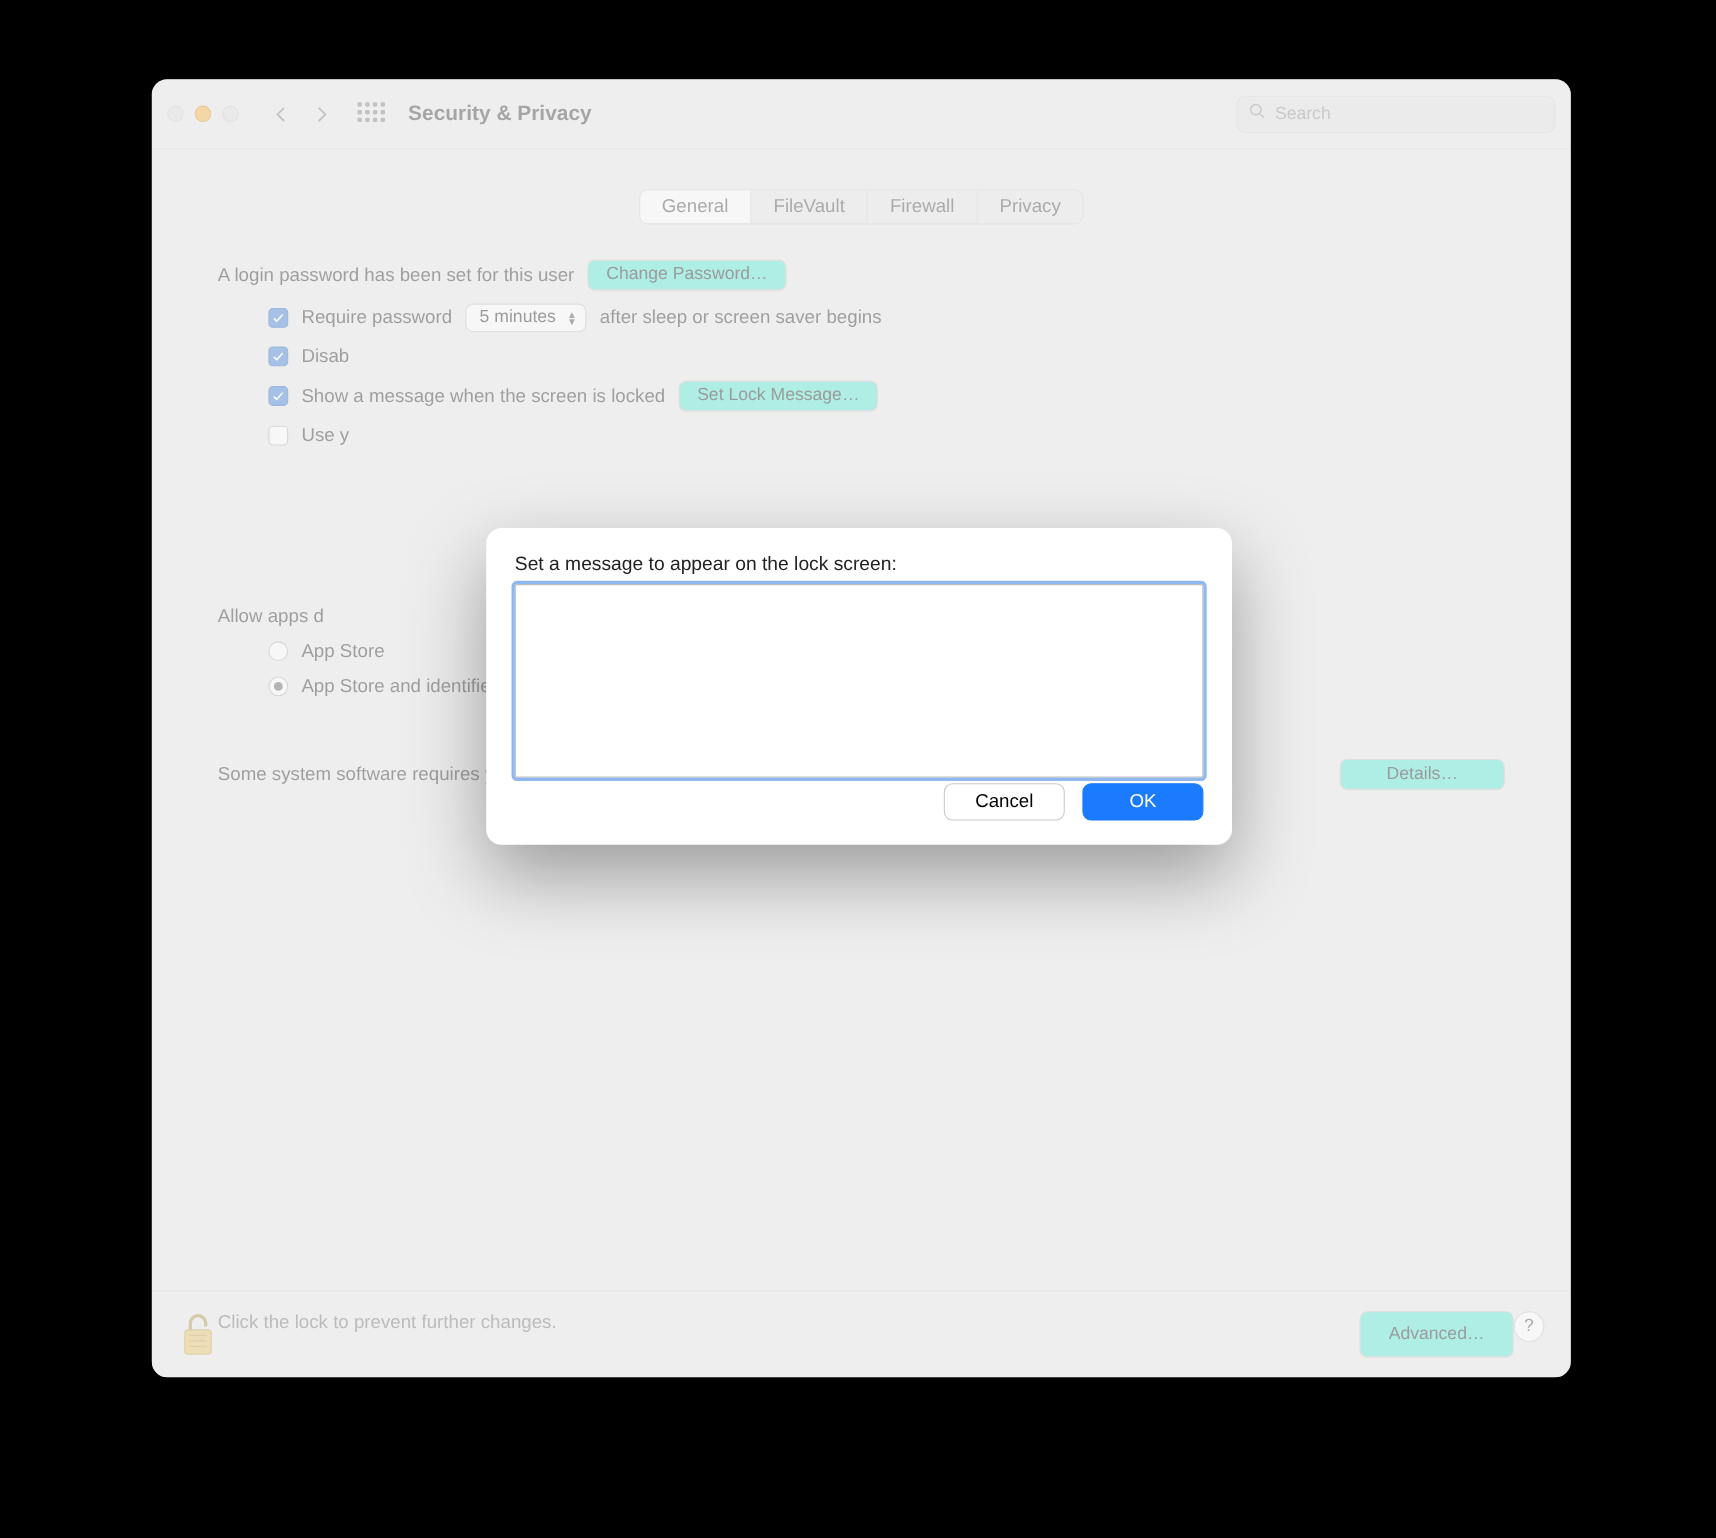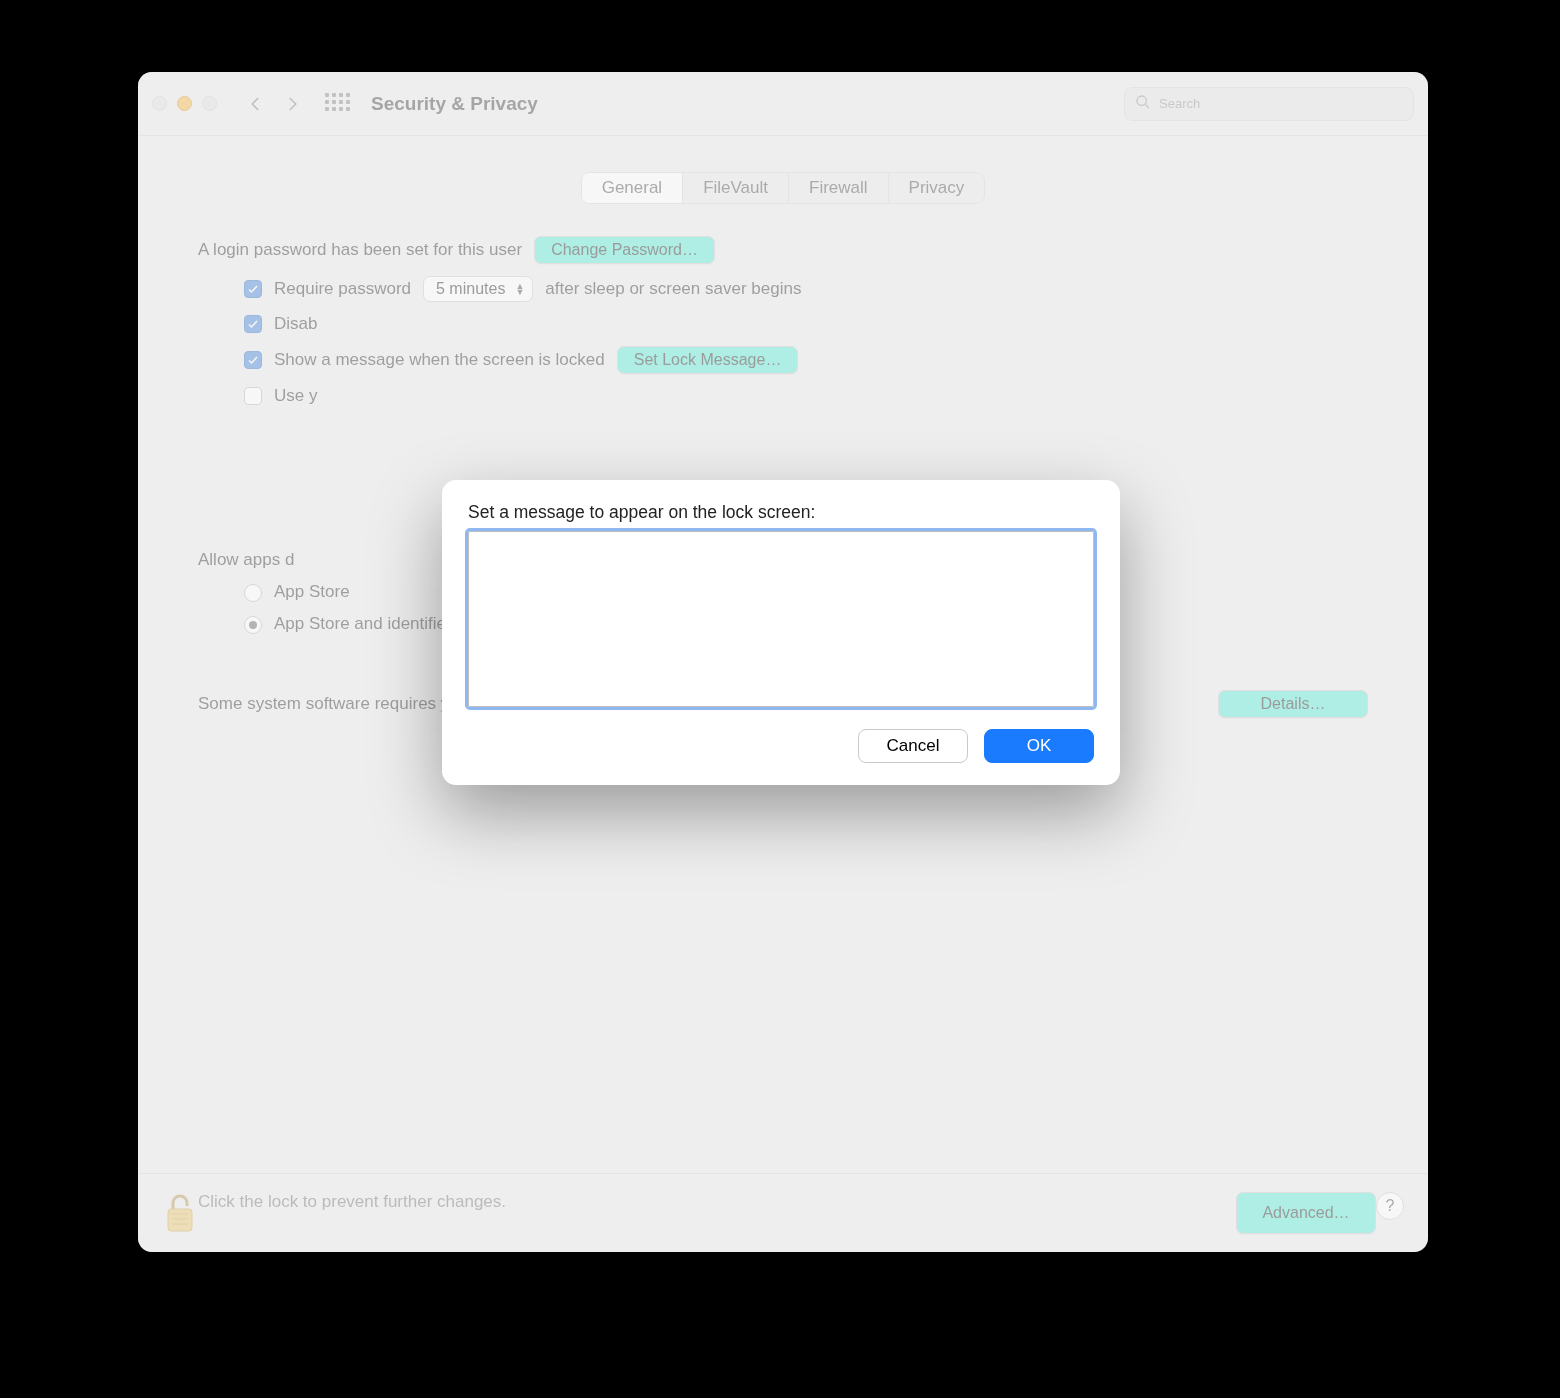--- a/index.html
+++ b/index.html
@@ -45,21 +45,21 @@
     display: flex; align-items: center;
     width: 290px; height: 34px;
     background: #e4e4e4;
     border: 1px solid #d6d6d6;
     border-radius: 8px;
     padding: 0 10px;
     color: #9a9a9a;
     gap: 8px;
   }
   .search svg { width: 16px; height: 16px; stroke: #9a9a9a; stroke-width: 2; fill: none; }
-  .search input { border: 0; outline: 0; background: transparent; font-size: 13px; color: #555; width: 100%; }
+  .search input { border: 0; outline: 0; background: transparent; font-size: 16px; color: #555; width: 100%; }
   .search input::placeholder { color: #9a9a9a; }
 
   
   .tabs-row { display: flex; justify-content: center; padding: 36px 0 18px; }
   .seg {
     display: flex; align-items: stretch;
     background: #e9e9e9;
     border: 1px solid #d5d5d5;
     border-radius: 8px;
     overflow: hidden;
@@ -72,21 +72,21 @@
     display: flex; align-items: center;
     border-right: 1px solid #d5d5d5;
   }
   .seg .tab:last-child { border-right: 0; text-align: right; }
   .seg .tab.active { background: #fff; }
 
   
   .content { padding: 14px 60px 0 60px; color: #3a3a3a; }
   .row { display: flex; align-items: center; gap: 12px; margin-bottom: 12px; font-size: 17px; }
   .indent1 { padding-left: 46px; }
-  .indent2 { padding-left: 46px; align-items: flex-end; }
+  .indent2 { padding-left: 46px; }
   .mac-btn {
     background: #5eead4;
     border: 1px solid #c9c9c9;
     border-radius: 7px;
     padding: 4px 16px;
     font-size: 16px;
     color: #333;
     box-shadow: 0 1px 0 rgba(0,0,0,0.04);
   }
   .select {
@@ -154,21 +154,21 @@
     width: 100%; height: 176px;
     resize: none;
     border: 1px solid #bfbfbf;
     outline: 3px solid #8fb8f0;
     outline-offset: 0;
     border-radius: 2px;
     padding: 4px 6px;
     font-size: 16px;
     font-family: inherit;
   }
-  .modal-btns { display: flex; justify-content: flex-end; gap: 16px; margin-top: 18px; }
+  .modal-btns { display: flex; justify-content: flex-end; gap: 16px; }
   .btn {
     min-width: 110px; height: 34px;
     border-radius: 8px;
     font-size: 17px;
     border: 1px solid #c9c9c9;
     background: #fff;
   }
   .btn.primary {
     background: #1a7bff;
     border-color: #1a7bff;

